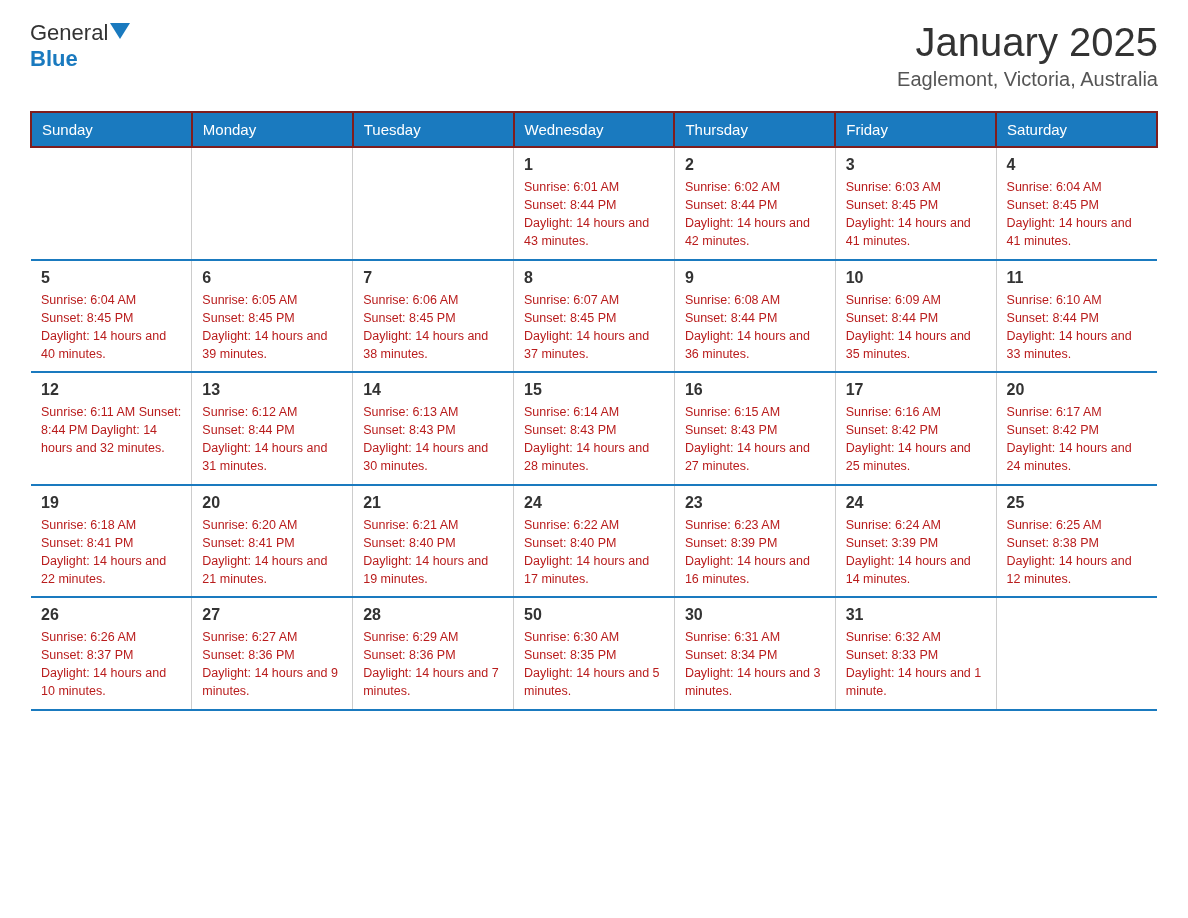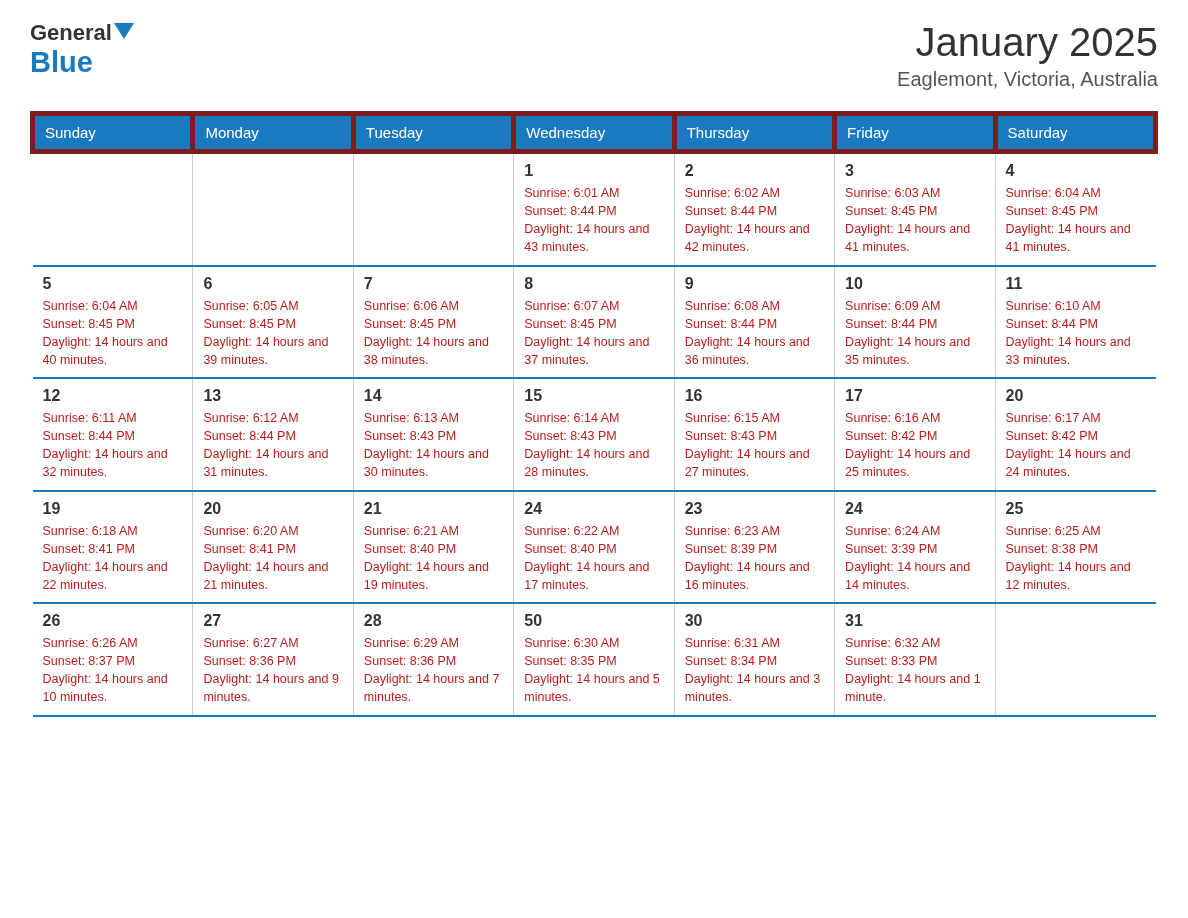--- a/index.html
+++ b/index.html
@@ -10,25 +10,25 @@
       color: #333;
     }
     .header {
       display: flex;
       justify-content: space-between;
       align-items: flex-start;
       margin-bottom: 20px;
     }
     .logo-general {
       font-size: 22px;
-      font-weight: bold;
+      font-weight: normal;
       color: #333;
     }
     .logo-blue {
-      font-size: 29px;
+      font-size: 22px;
       font-weight: bold;
       color: #1a7abf;
     }
     .logo-triangle {
       width: 0;
       height: 0;
       border-left: 10px solid transparent;
       border-right: 10px solid transparent;
       border-top: 16px solid #1a7abf;
       margin-left: 2px;
@@ -63,21 +63,21 @@
     }
     thead tr {
       background-color: #1a7abf;
     }
     thead th {
       color: white;
       font-size: 15px;
       font-weight: normal;
       padding: 8px 10px;
       text-align: left;
-      border: 5px solid #7f1d1d;
+      border: 2px solid #7f1d1d;
     }
     tbody tr {
       border-bottom: 2px solid #1a7abf;
     }
     tbody td {
       vertical-align: top;
       padding: 8px 10px;
       font-size: 13px;
       color: #333;
       border-right: 1px solid #ccc;

